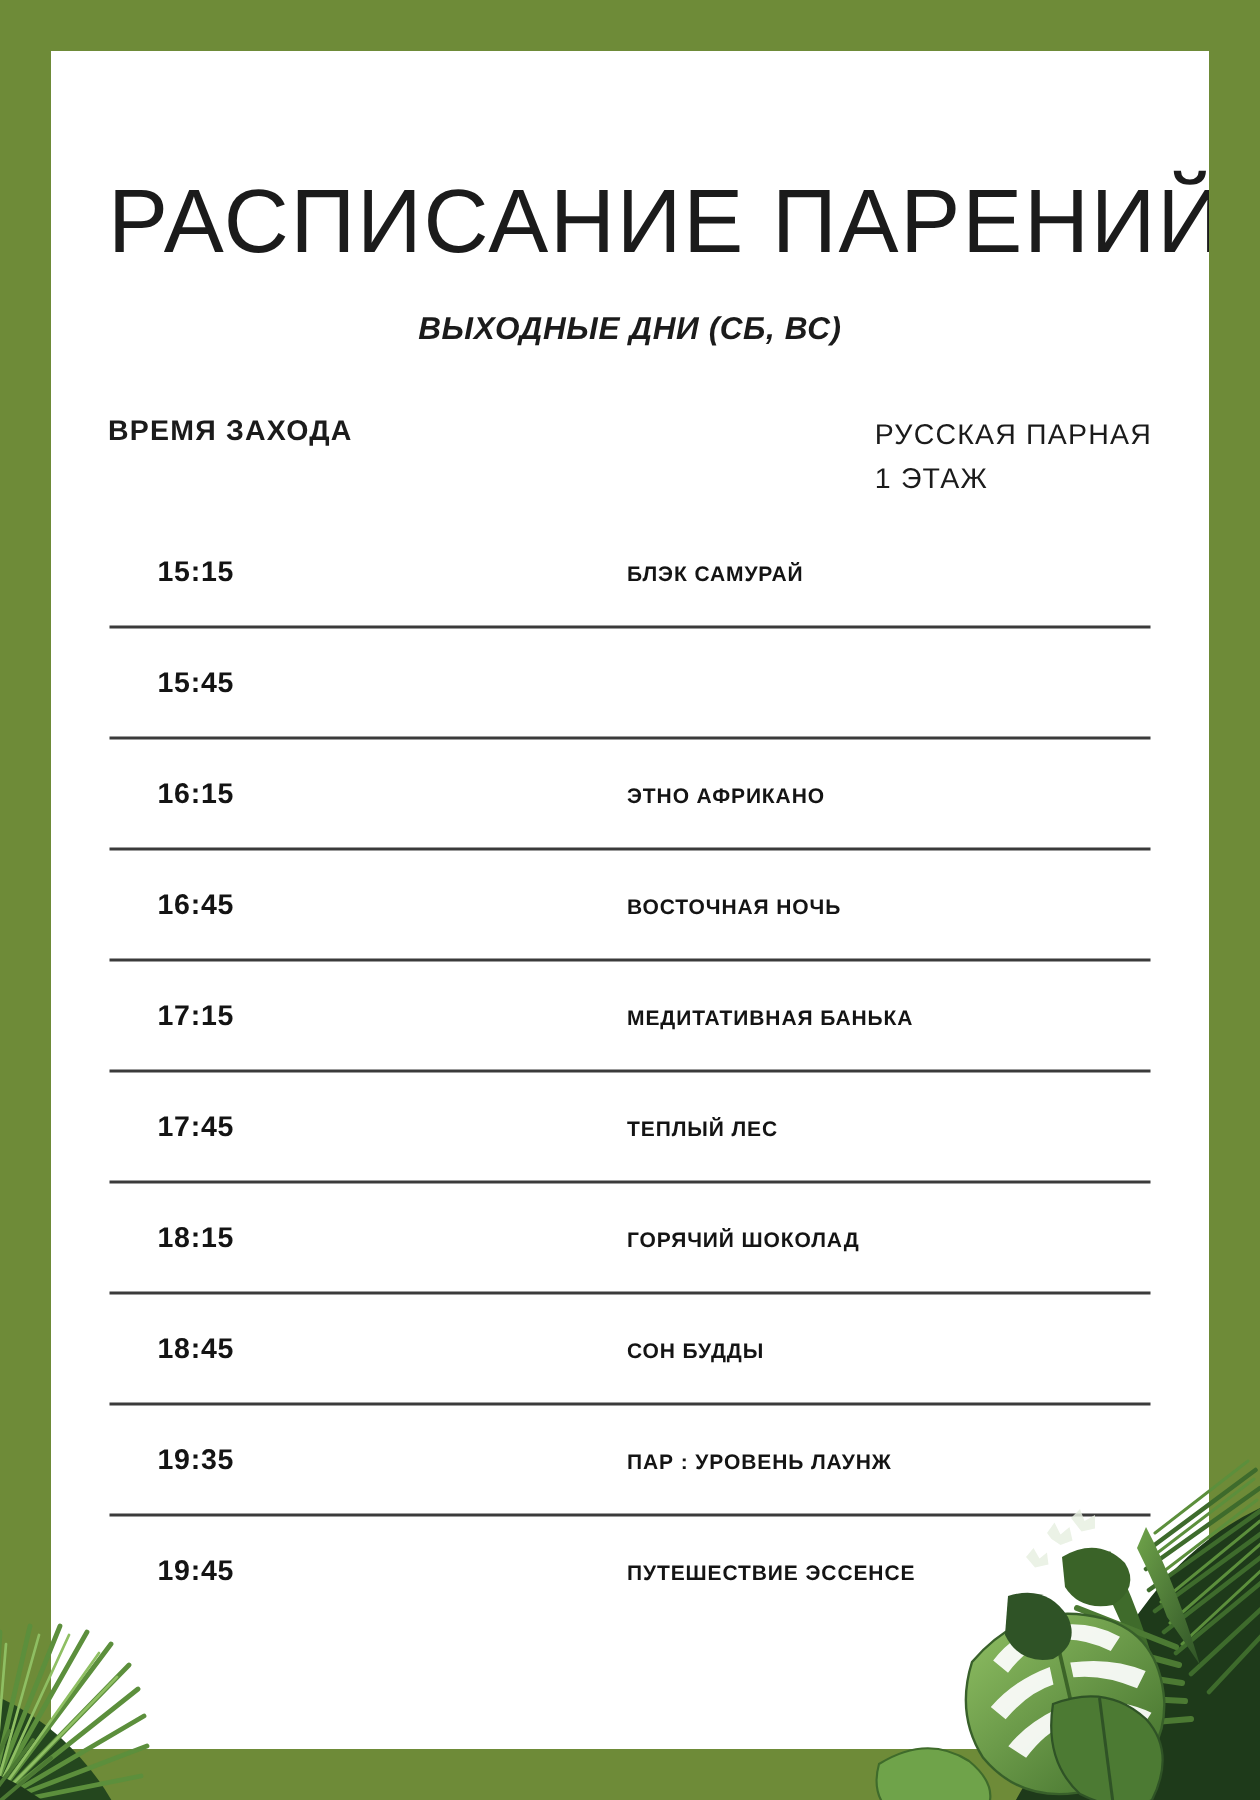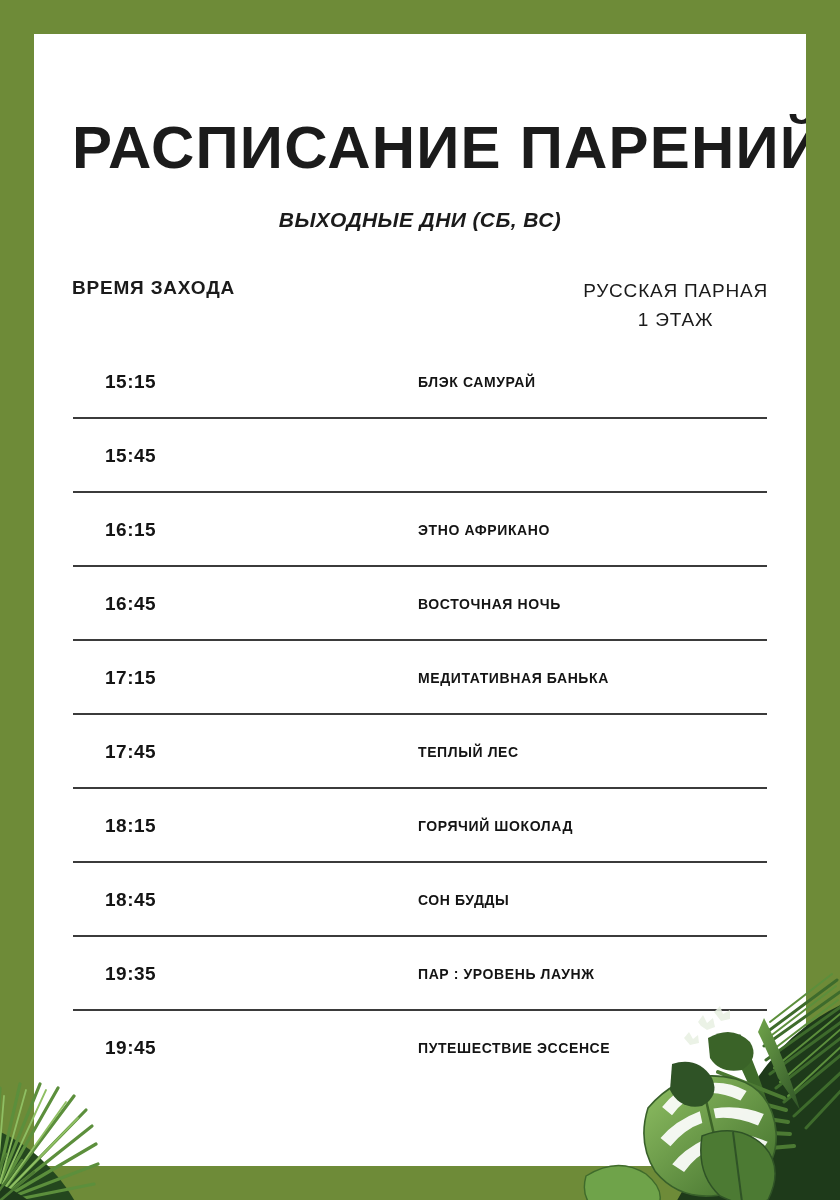--- a/index.html
+++ b/index.html
@@ -31,21 +31,21 @@
     overflow: hidden;
   }
 
   
   .title {
     position: absolute;
     left: 38px;
     top: 84px;
     width: 700px;
     font-size: 60px;
-    font-weight: 700;
+    font-weight: 400;
     letter-spacing: 1.2px;
     color: #1b1b1b;
     white-space: nowrap;
     line-height: 1;
   }
 
   
   .subtitle {
     position: absolute;
     left: 0;
@@ -66,21 +66,21 @@
     top: 243px;
     font-size: 19px;
     font-weight: 700;
     letter-spacing: 0.8px;
     color: #1b1b1b;
   }
   .col-head-right {
     position: absolute;
     right: 38px;
     top: 243px;
-    text-align: center;
+    text-align: left;
     font-size: 19px;
     font-weight: 400;
     letter-spacing: 0.8px;
     color: #1b1b1b;
     line-height: 1.52;
   }
   .col-head-right .line2 { display: block; }
 
   
   .schedule {

